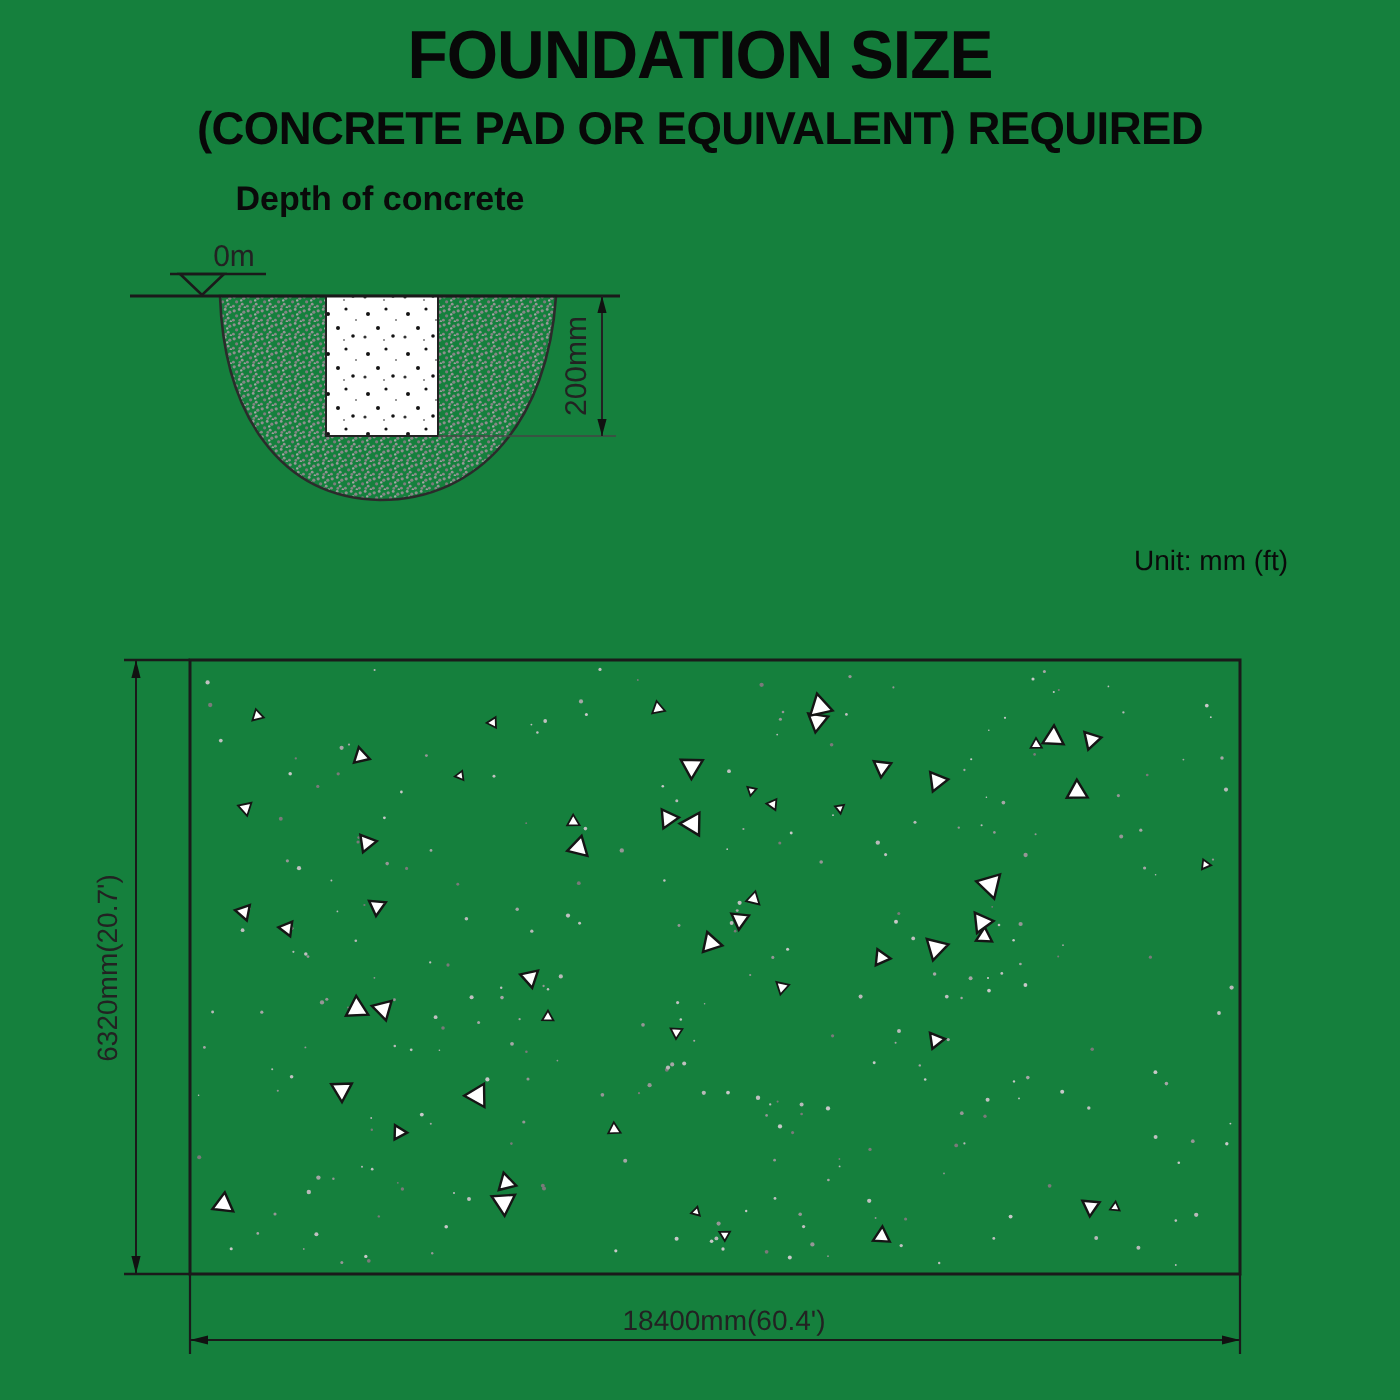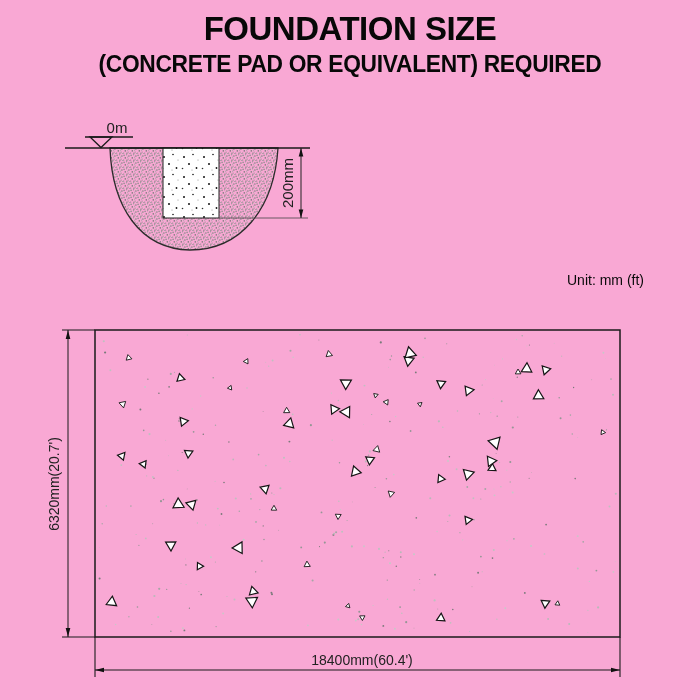--- a/index.html
+++ b/index.html
@@ -1,17 +1,17 @@
 <!DOCTYPE html>
 <html><head>
 <meta charset="utf-8">
 <style>
   html,body{margin:0;padding:0;background:#fff;}
   .canvas{
-    position:relative;width:700px;height:700px;background:#f9a8d4;overflow:hidden;
+    position:relative;width:700px;height:700px;background:#15803d;overflow:hidden;
     font-family:"Liberation Sans",sans-serif;color:#111;
   }
   .header{position:absolute;top:11px;left:0;width:700px;text-align:center;color:#080808;}
   .title{
     margin:0;font-family:"Liberation Sans",sans-serif;font-weight:900;font-size:34px;
     letter-spacing:-.5px;line-height:1.05;transform:scaleX(.97);
   }
   .subtitle{
     margin:4px 0 0 0;font-family:"Liberation Sans",sans-serif;font-weight:bold;font-size:23px;
     letter-spacing:-.3px;transform:scaleX(.99);
@@ -30,20 +30,21 @@
 </head>
 <body>
 
 <div class="canvas">
 
   <div class="header">
     <h1 class="title">FOUNDATION SIZE</h1>
     <h2 class="subtitle">(CONCRETE PAD OR EQUIVALENT) REQUIRED</h2>
   </div>
 
+  <div class="depth-title">Depth of concrete</div>
 
   <svg class="depth-svg" width="260" height="150" viewBox="0 0 260 150">
     <defs>
       <pattern id="gravel" width="7" height="7" patternUnits="userSpaceOnUse">
         <circle cx="1.1" cy="1.4" r="0.8" fill="#8f8f8f"></circle>
         <circle cx="3.6" cy="0.7" r="0.7" fill="#9a9a9a"></circle>
         <circle cx="5.9" cy="2.1" r="0.8" fill="#868686"></circle>
         <circle cx="2.3" cy="3.9" r="0.8" fill="#7d7d7d"></circle>
         <circle cx="5.1" cy="5.1" r="0.7" fill="#949494"></circle>
         <circle cx="0.7" cy="6.1" r="0.7" fill="#8a8a8a"></circle>

